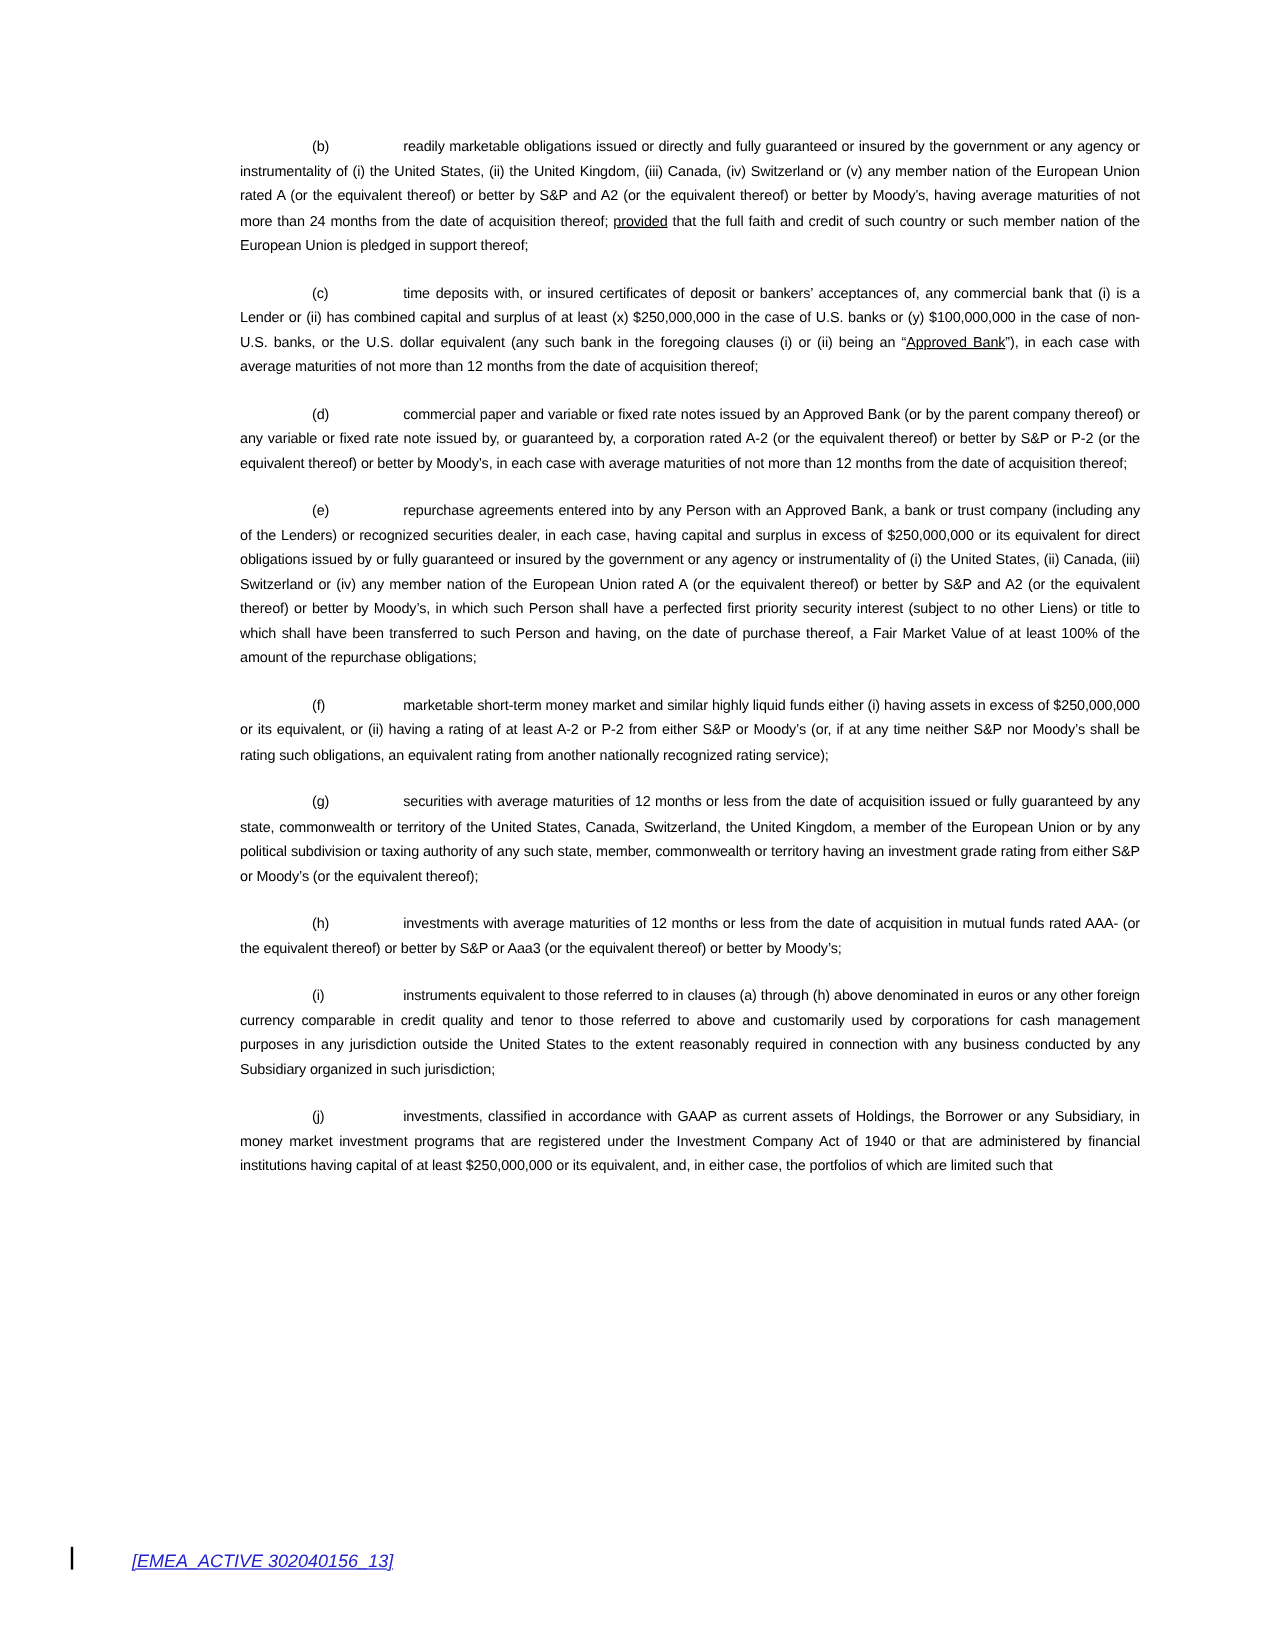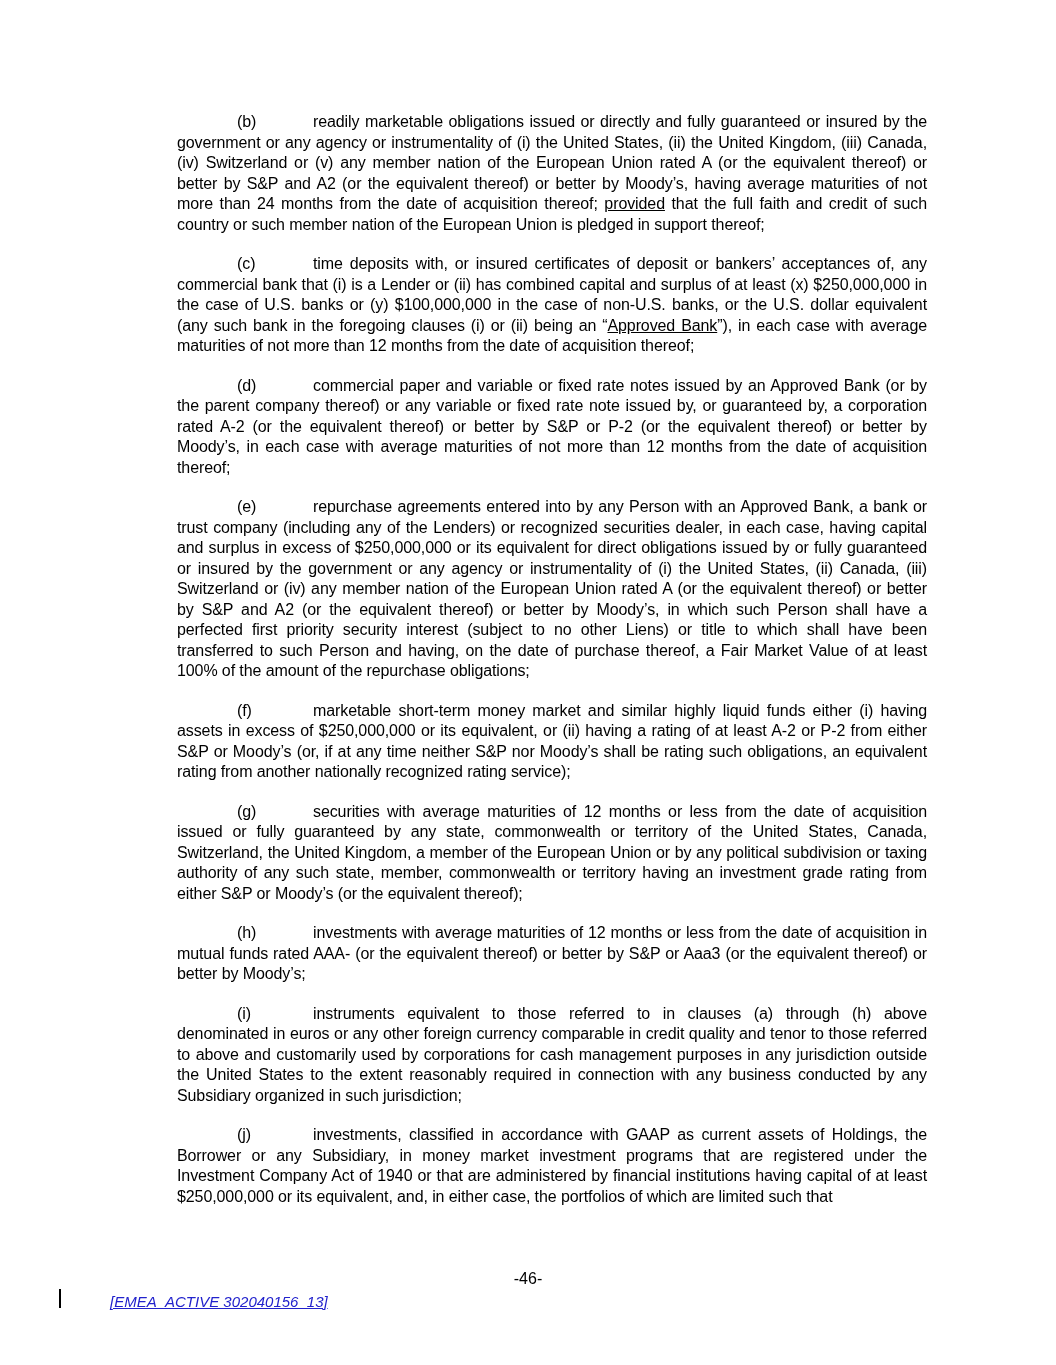--- a/index.html
+++ b/index.html
@@ -15,24 +15,24 @@
     color: #000000;
   }
   .page {
     position: absolute;
     inset: 0;
     background: #ffffff;
     overflow: hidden;
   }
   .content {
     position: absolute;
-    left: 177px;
+    left: 200px;
     top: 112px;
     width: 750px;
-    font-size: 16px;
+    font-size: 12px;
     line-height: 20.5px;
     letter-spacing: -0.1px;
   }
   p.clause {
     margin: 0 0 19px 0;
     text-align: justify;
   }
   .clause-label {
     display: inline-block;
     margin-left: 60px;
@@ -85,19 +85,18 @@
 
   <p class="clause"><span class="clause-label">(g)</span><span class="clause-body"><span>securities with average maturities of 12 months or less from the date of acquisition issued or fully guaranteed by any state, commonwealth or territory of the United States, Canada, Switzerland, the United Kingdom, a member of the European Union or by any political subdivision or taxing authority of any such state, member, commonwealth or territory having an investment grade rating from either S&amp;P or Moody’s (or the equivalent thereof);</span></span></p>
 
   <p class="clause"><span class="clause-label">(h)</span><span class="clause-body"><span>investments with average maturities of 12 months or less from the date of acquisition in mutual funds rated AAA- (or the equivalent thereof) or better by S&amp;P or Aaa3 (or the equivalent thereof) or better by Moody’s;</span></span></p>
 
   <p class="clause"><span class="clause-label">(i)</span><span class="clause-body"><span>instruments equivalent to those referred to in clauses (a) through (h) above denominated in euros or any other foreign currency comparable in credit quality and tenor to those referred to above and customarily used by corporations for cash management purposes in any jurisdiction outside the United States to the extent reasonably required in connection with any business conducted by any Subsidiary organized in such jurisdiction;</span></span></p>
 
   <p class="clause"><span class="clause-label">(j)</span><span class="clause-body"><span>investments, classified in accordance with GAAP as current assets of Holdings, the Borrower or any Subsidiary, in money market investment programs that are registered under the Investment Company Act of 1940 or that are administered by financial institutions having capital of at least $250,000,000 or its equivalent, and, in either case, the portfolios of which are limited such that</span></span></p>
 </main>
 
-  <div class="footer-pagenum">-46-</div>
 
   <div class="change-bar"></div>
 
   <a class="doc-ref" style="color: rgb(34, 34, 204);">[EMEA_ACTIVE 302040156_13]</a>
 
 </div>
 
 </body></html>

